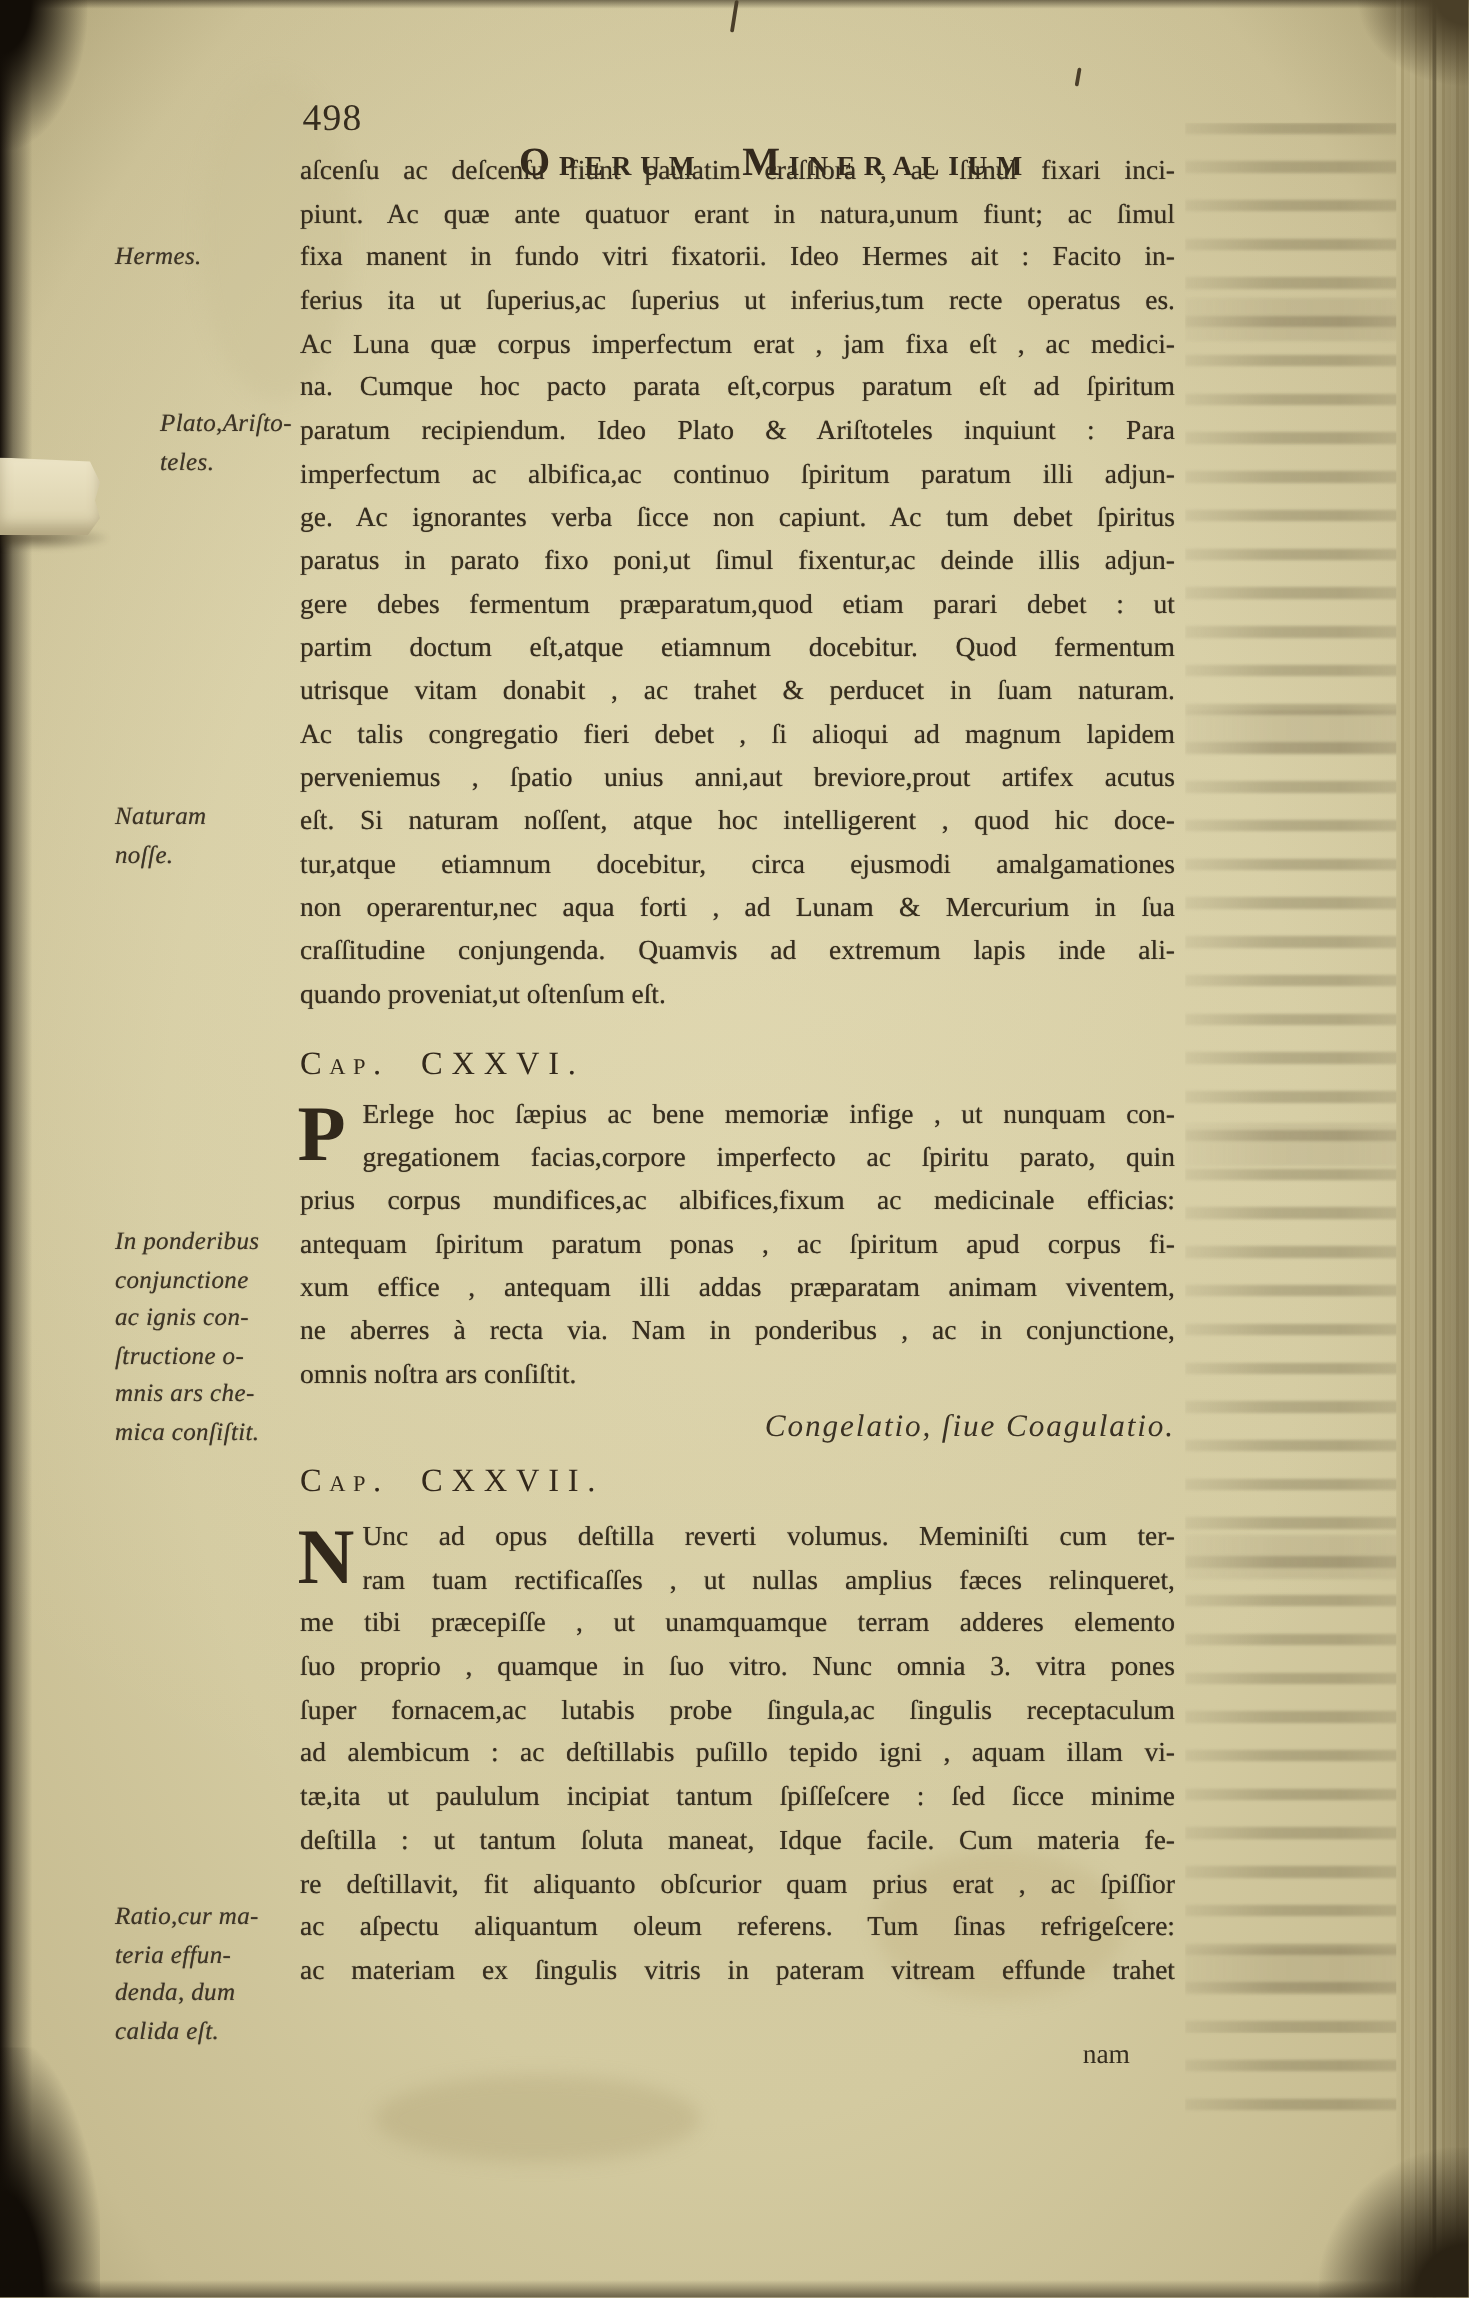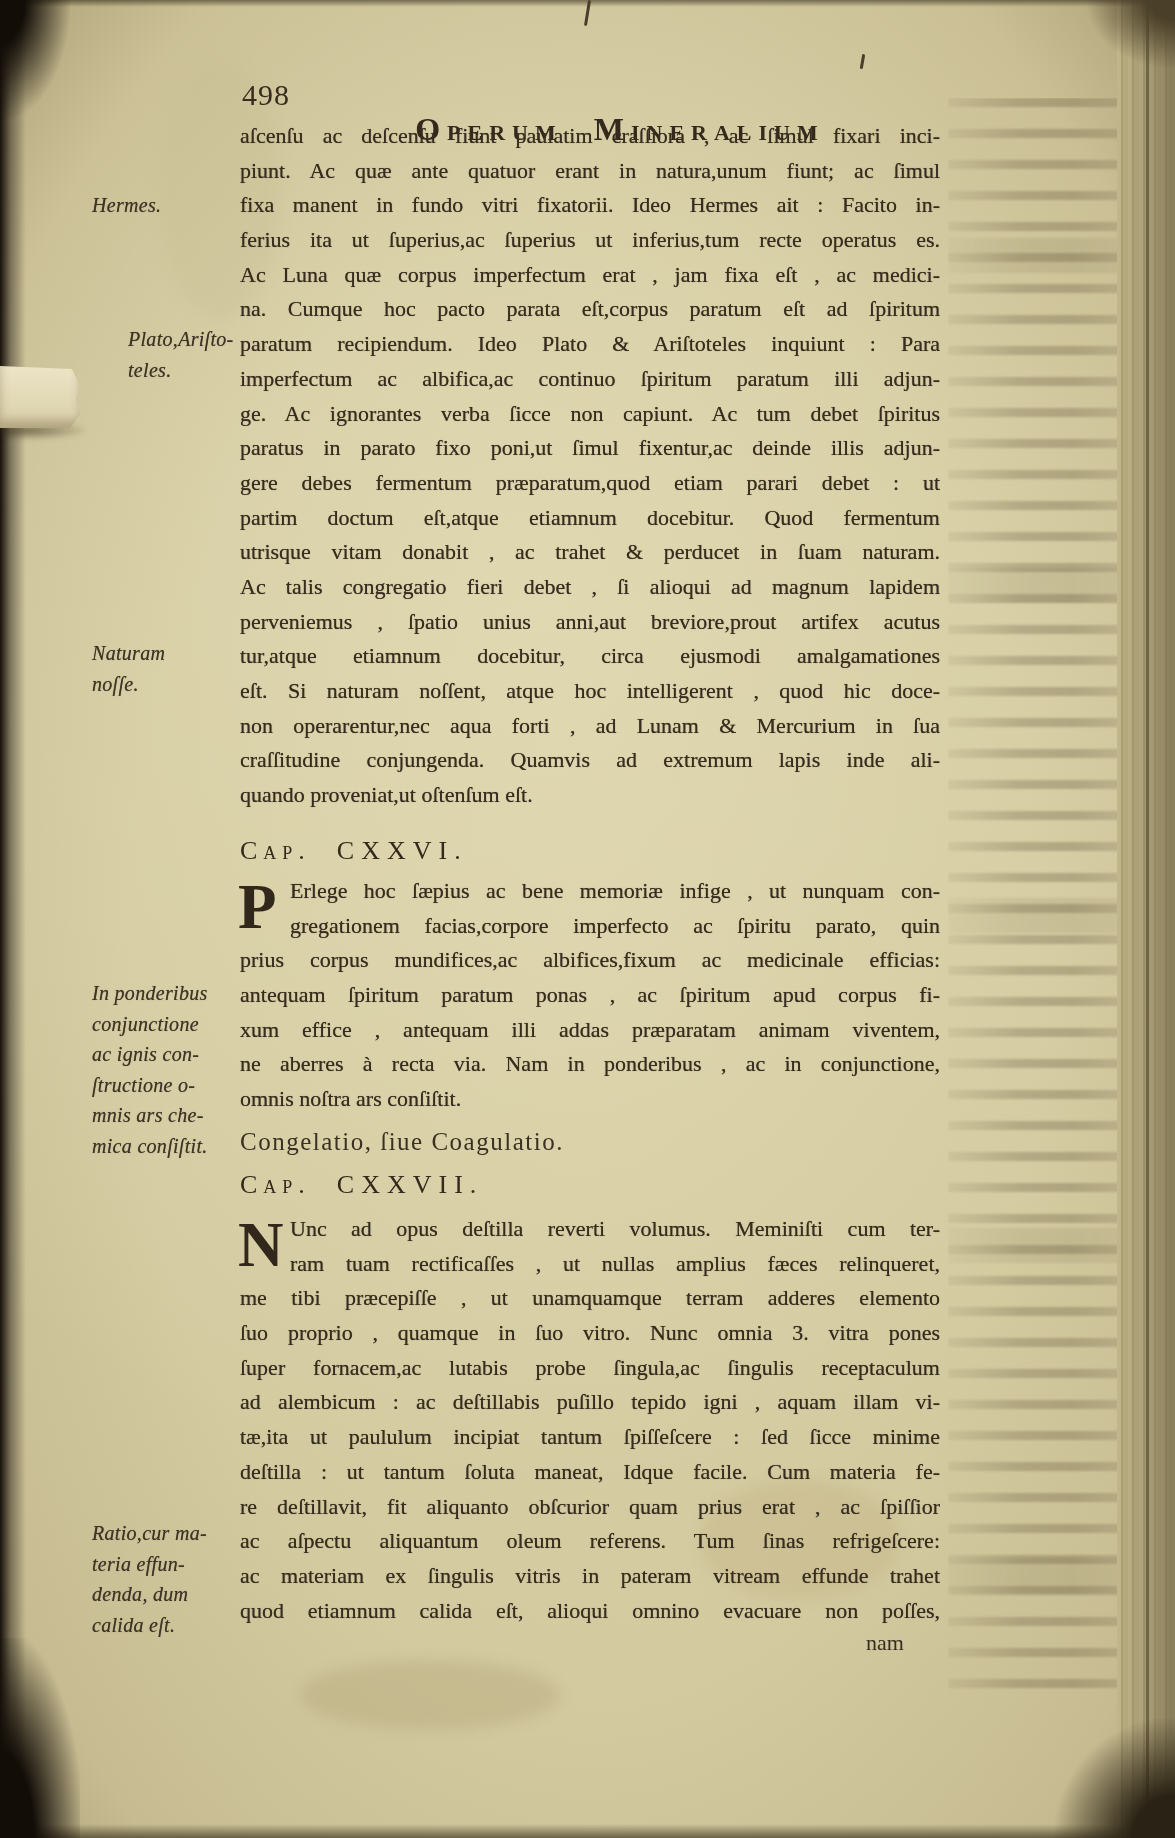--- a/index.html
+++ b/index.html
@@ -43,22 +43,22 @@
   .has-dropcap div.tline:nth-of-type(1),
   .has-dropcap div.tline:nth-of-type(2){padding-left:50px;}
   .chapheading{
     position:absolute;left:0;width:700px;text-align:left;
     font-variant:small-caps;font-size:26px;letter-spacing:6px;color:#33291c;
   }
   .cap1{top:836px;}
   .cap2{top:1170px;}
   .chapheading .numeral{margin-left:26px;letter-spacing:7px;}
   .sectionheading{
-    position:absolute;left:0;top:1128px;width:700px;text-align:left;
-    font-size:25px;letter-spacing:1.5px;color:#3a3123;
+    position:absolute;left:0;top:1128px;width:700px;text-align:right;
+    font-style:italic;font-size:25px;letter-spacing:1.5px;color:#3a3123;
   }
   .catchword{position:absolute;top:1630px;right:36px;font-size:22px;}
   
   .mnote{
     position:absolute;left:92px;width:150px;
     font-style:italic;font-size:20px;line-height:30.5px;
     white-space:pre-line;color:#3d3426;letter-spacing:.3px;
     text-shadow:0 0 .7px rgba(61,52,38,.7);
   }
   .mn1{top:190px;}
@@ -168,22 +168,22 @@
         <div class="tline">na. Cumque hoc pacto parata eſt,corpus paratum eſt ad ſpiritum</div>
         <div class="tline">paratum recipiendum. Ideo Plato &amp; Ariſtoteles inquiunt : Para</div>
         <div class="tline">imperfectum ac albifica,ac continuo ſpiritum paratum illi adjun-</div>
         <div class="tline">ge. Ac ignorantes verba ſicce non capiunt. Ac tum debet ſpiritus</div>
         <div class="tline">paratus in parato fixo poni,ut ſimul fixentur,ac deinde illis adjun-</div>
         <div class="tline">gere debes fermentum præparatum,quod etiam parari debet : ut</div>
         <div class="tline">partim doctum eſt,atque etiamnum docebitur. Quod fermentum</div>
         <div class="tline">utrisque vitam donabit , ac trahet &amp; perducet in ſuam naturam.</div>
         <div class="tline">Ac talis congregatio fieri debet , ſi alioqui ad magnum lapidem</div>
         <div class="tline">perveniemus , ſpatio unius anni,aut breviore,prout artifex acutus</div>
+        <div class="tline">eſt. Si naturam noſſent, atque hoc intelligerent , quod hic doce-</div>
         <div class="tline">tur,atque etiamnum docebitur, circa ejusmodi amalgamationes</div>
-        <div class="tline">eſt. Si naturam noſſent, atque hoc intelligerent , quod hic doce-</div>
         <div class="tline">non operarentur,nec aqua forti , ad Lunam &amp; Mercurium in ſua</div>
         <div class="tline">craſſitudine conjungenda. Quamvis ad extremum lapis inde ali-</div>
         <div class="tline flush">quando proveniat,ut oſtenſum eſt.</div>
       </div>
 
     <div class="chapheading cap1">
       <span>Cap.</span><span class="numeral">CXXVI.</span>
     </div>
 
     <div class="para p2 has-dropcap">
@@ -209,19 +209,18 @@
         <div class="tline">ram tuam rectificaſſes , ut nullas amplius fæces relinqueret,</div>
         <div class="tline">me tibi præcepiſſe , ut unamquamque terram adderes elemento</div>
         <div class="tline">ſuo proprio , quamque in ſuo vitro.  Nunc omnia 3. vitra pones</div>
         <div class="tline">ſuper fornacem,ac lutabis probe ſingula,ac ſingulis receptaculum</div>
         <div class="tline">ad alembicum : ac deſtillabis puſillo tepido igni , aquam illam vi-</div>
         <div class="tline">tæ,ita ut paululum incipiat tantum ſpiſſeſcere :  ſed ſicce minime</div>
         <div class="tline">deſtilla :  ut tantum ſoluta maneat, Idque facile. Cum materia fe-</div>
         <div class="tline">re deſtillavit, fit aliquanto obſcurior quam prius erat , ac ſpiſſior</div>
         <div class="tline">ac aſpectu aliquantum oleum referens.  Tum ſinas refrigeſcere:</div>
         <div class="tline">ac materiam ex ſingulis vitris in pateram vitream effunde trahet</div>
-        <div class="tline">quod etiamnum calida eſt, alioqui omnino evacuare non poſſes,</div>
       </div>
 
     <div class="catchword">nam</div>
 
   </div>
 </div>
 
 </body></html>

